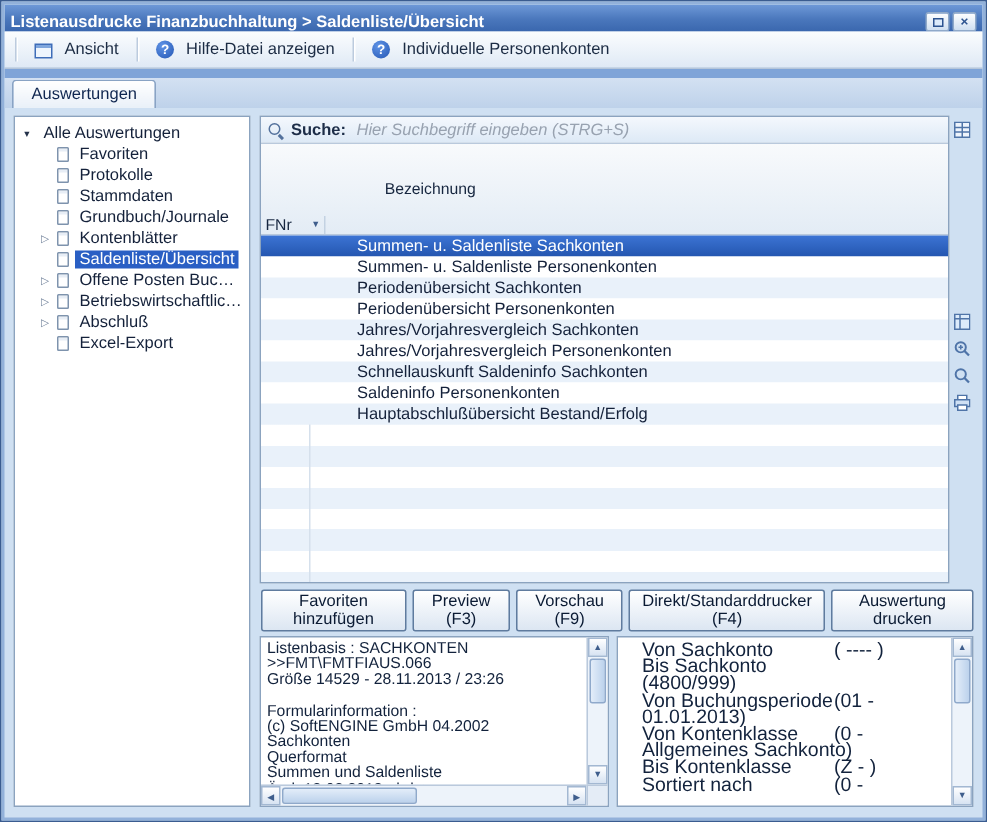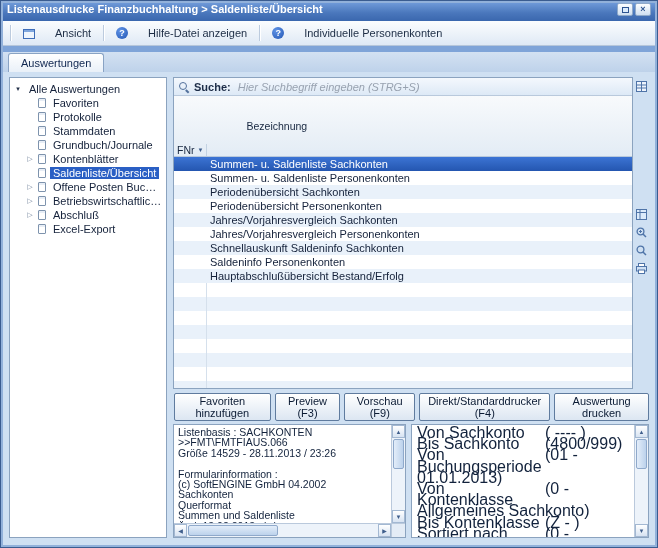--- a/index.html
+++ b/index.html
@@ -2,31 +2,31 @@
 <html><head>
 <meta charset="utf-8">
 <style>
   html,body{margin:0;padding:0;background:#e8eef6;}
   *{box-sizing:border-box;}
   .window{position:relative;width:656px;height:546px;margin:1px;border:2px solid #92b1da;background:#cfe0f2;
     box-shadow:0 0 0 1px #3a5c90;display:flex;flex-direction:column;
     font-family:"Liberation Sans",sans-serif;font-size:11px;color:#14213a;overflow:hidden;}
   
   .titlebar{flex:0 0 18px;background:linear-gradient(180deg,#6e99d8 0%,#4a77bc 55%,#3a67ae 100%);
-    display:flex;align-items:flex-start;padding:0 4px;color:#fff;}
+    display:flex;align-items:flex-end;padding:0 4px;color:#fff;}
   .titlebar .title{flex:1;font-weight:bold;font-size:11px;white-space:nowrap;overflow:hidden;}
   .winbtn{width:16px;height:13px;margin-left:2px;padding:0;display:flex;align-items:center;justify-content:center;
     background:linear-gradient(#fdfeff,#cfdff1);border:1px solid #8fa9c9;border-radius:2px;color:#2c5390;
     font-size:9px;line-height:1;font-weight:bold;font-family:inherit;cursor:default;}
   .maxglyph{width:7px;height:6px;border:1px solid #2c5390;background:#dcebfb;display:block;}
   
   .toolbar{flex:0 0 25px;display:flex;align-items:center;gap:2px;padding:0 4px;
     background:linear-gradient(#fbfdfe,#dfe9f5);border-bottom:1px solid #b6c6da;}
   .tsep{width:1px;height:16px;background:#bccbde;box-shadow:1px 0 0 #fff;margin:0 3px;}
-  .tbtn{display:flex;align-items:flex-end;gap:20px;padding:2px 6px;background:transparent;border:1px solid transparent;
+  .tbtn{display:flex;align-items:flex-end;gap:8px;padding:2px 6px;background:transparent;border:1px solid transparent;
     border-radius:2px;font-size:11px;color:#1c2c44;font-family:inherit;}
   .help-icon{width:12px;height:12px;border-radius:50%;background:radial-gradient(circle at 35% 30%,#5f93e6,#2457b4);
     color:#fff;font-size:9px;font-weight:bold;display:flex;align-items:center;justify-content:center;line-height:1;}
   .ansicht-icon{width:12px;height:10px;border:1px solid #3e6db8;background:#eef5fd;box-shadow:inset 0 2px 0 #7fa6dd;}
   
   .tabstrip{flex:0 0 26px;border-top:6px solid #7fa4d8;background:linear-gradient(#d3e1f2,#bed2ea);
     display:flex;align-items:flex-end;padding:0 5px;}
   .tab{height:19px;padding:3px 12px 0;background:linear-gradient(#ffffff,#e9f0f8);border:1px solid #89a3c4;
     border-bottom:none;border-radius:3px 3px 0 0;color:#0f2650;}
   
@@ -49,29 +49,29 @@
   .mag{width:10px;height:10px;position:relative;flex:0 0 10px;}
   .mag::before{content:"";position:absolute;left:0;top:0;width:6px;height:6px;border:1.5px solid #53719c;border-radius:50%;}
   .mag::after{content:"";position:absolute;left:7px;top:7px;width:4px;height:1.5px;background:#53719c;
     transform:rotate(45deg);transform-origin:left center;}
   .search-label{font-weight:bold;color:#1d2d48;}
   .search-input{flex:1;border:none;background:transparent;font-size:11px;font-family:inherit;color:#33425a;outline:none;}
   .search-input::placeholder{color:#98a2b0;font-style:italic;}
   
   .thead{flex:0 0 15px;display:flex;background:linear-gradient(#f8fafc,#e3ecf5);border-bottom:1px solid #b9c9dc;
     font-size:10.5px;color:#16263f;}
-  .hc1{flex:0 0 32px;display:flex;align-items:center;gap:3px;padding:0 3px;border-right:1px solid #c3d2e2;margin-top:48px;}
+  .hc1{flex:0 0 32px;display:flex;align-items:center;gap:13px;padding:0 3px;border-right:1px solid #c3d2e2;margin-top:48px;}
   .hc2{flex:1;display:flex;align-items:center;padding:0 4px;margin-left:35px;}
   .sort{font-size:6px;color:#3f5e8c;}
   .tbody{display:flex;flex-direction:column;}
   .trow{display:flex;height:14px;line-height:14px;cursor:default;}
   .trow:nth-child(odd){background:#e9f1fa;}
   .trow:nth-child(even){background:#ffffff;}
   .trow .c1{flex:0 0 32px;padding:0 3px;border-right:1px solid #d5e0ec;overflow:hidden;margin-top:32px;}
-  .trow .c2{flex:1;padding:0 4px;overflow:hidden;white-space:nowrap;}
+  .trow .c2{flex:1;padding:0 4px;overflow:hidden;white-space:nowrap;margin-left:28px;}
   .trow.selected{background:linear-gradient(#3c74d4,#2456b0);color:#fff;}
   .tfiller{flex:1;position:relative;background:repeating-linear-gradient(to bottom,#ffffff 0 14px,#e9f1fa 14px 28px);}
   .tfiller::after{content:"";position:absolute;left:32px;top:0;bottom:0;width:1px;background:#d5e0ec;}
   
   .side-strip{flex:0 0 16px;display:flex;flex-direction:column;align-items:center;padding-top:2px;}
   .strip-btn{width:14px;height:14px;display:flex;align-items:center;justify-content:center;background:transparent;
     border:0;padding:0;cursor:default;}
   .strip-group{margin-top:114px;display:flex;flex-direction:column;gap:4px;align-items:center;}
   
   .actions{flex:0 0 26px;display:flex;gap:4px;padding:4px 0 3px 1px;}
@@ -88,21 +88,21 @@
     background:linear-gradient(#ffffff,#d7e3f2);border:1px solid #a3b8d2;padding:0;font-family:inherit;cursor:default;}
   .vtrack{flex:1;position:relative;}
   .vthumb{position:absolute;top:1px;left:1px;right:1px;height:30px;background:linear-gradient(90deg,#e3edf9,#bcd2ec);
     border:1px solid #8fa9cb;border-radius:2px;}
   .hscroll{border-top:1px solid #bac9dc;background:#edf3fa;display:flex;}
   .htrack{flex:1;position:relative;}
   .hthumb{position:absolute;left:1px;top:1px;bottom:1px;width:90px;background:linear-gradient(#e3edf9,#bcd2ec);
     border:1px solid #8fa9cb;border-radius:2px;}
   .corner{border-left:1px solid #bac9dc;border-top:1px solid #bac9dc;background:#e4ecf6;}
   .params-panel{flex:1;min-width:0;background:#fff;border:1px solid #8ba3bf;display:flex;}
-  .params-text{flex:1;min-width:0;padding:2px 5px;overflow:hidden;font-size:16px;line-height:11.2px;color:#12223c;}
+  .params-text{flex:1;min-width:0;padding:2px 16px;overflow:hidden;font-size:13px;line-height:11.2px;color:#12223c;}
   .plabel{display:inline-block;width:128px;vertical-align:top;}
   .params-panel .vscroll{flex:0 0 14px;}
   svg.ic{display:block;}
 </style>
 </head>
 <body>
 
 <div class="window">
 
   <div class="titlebar">

